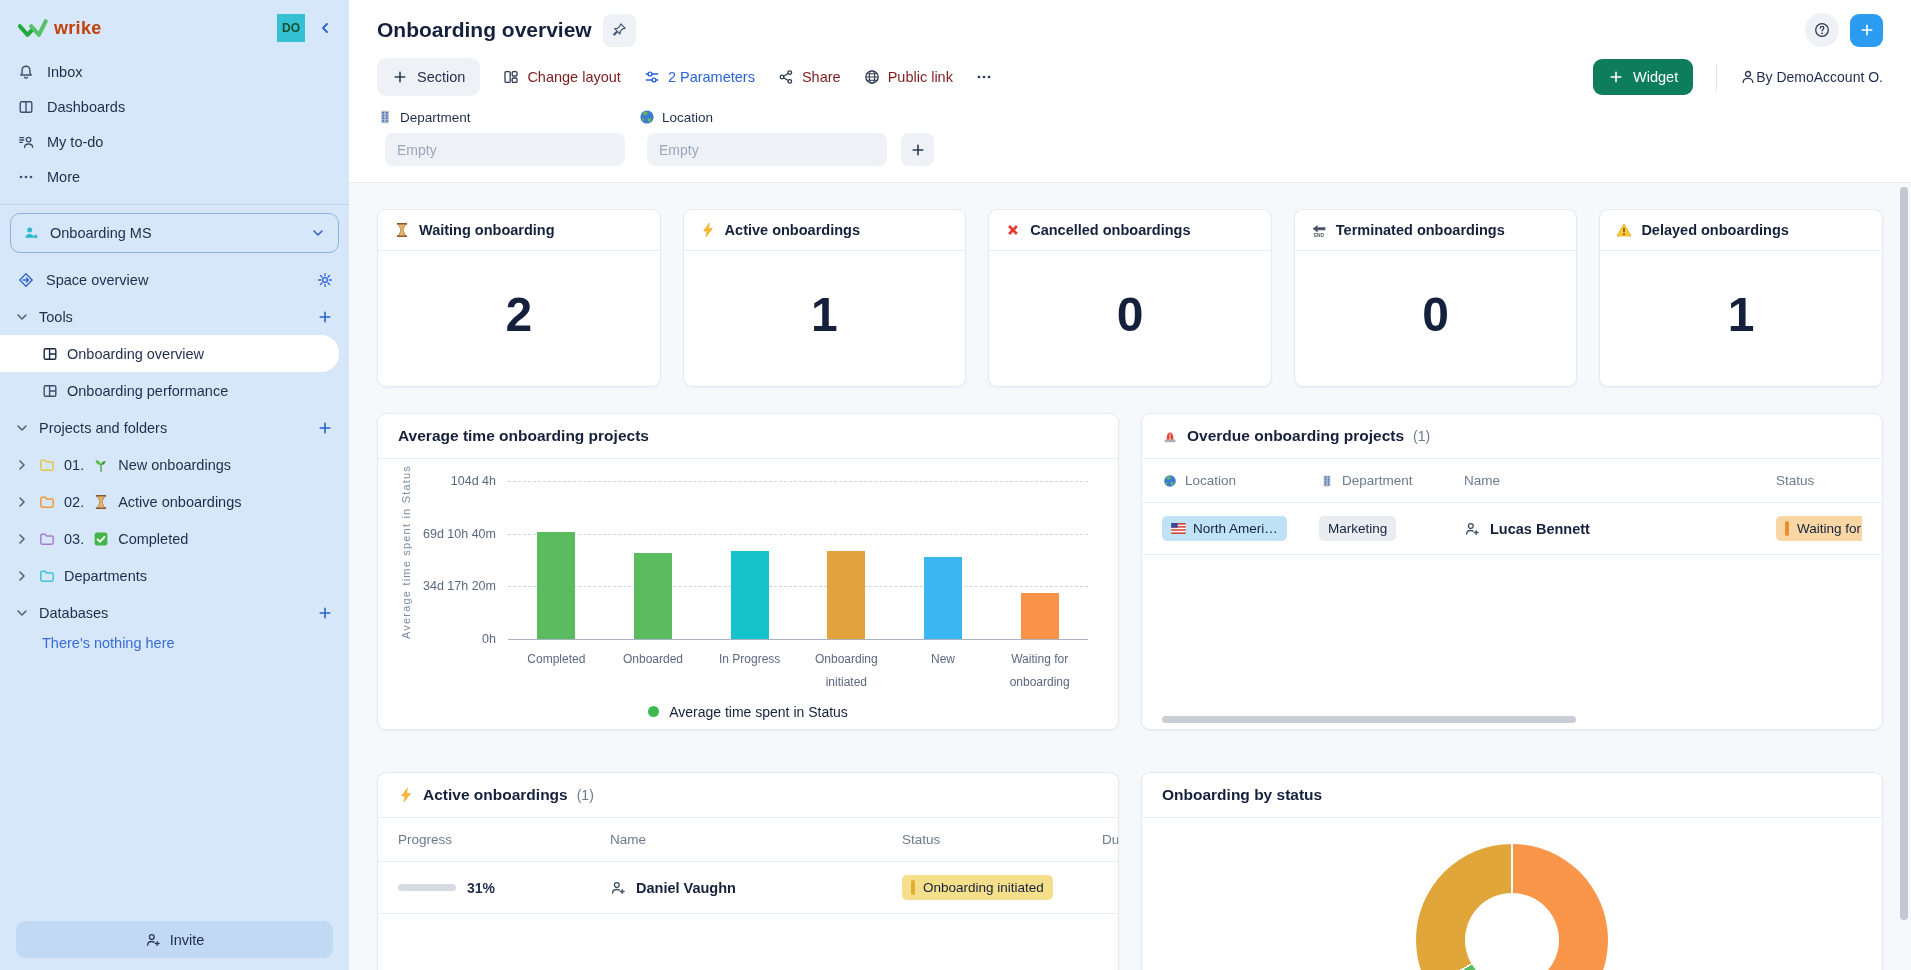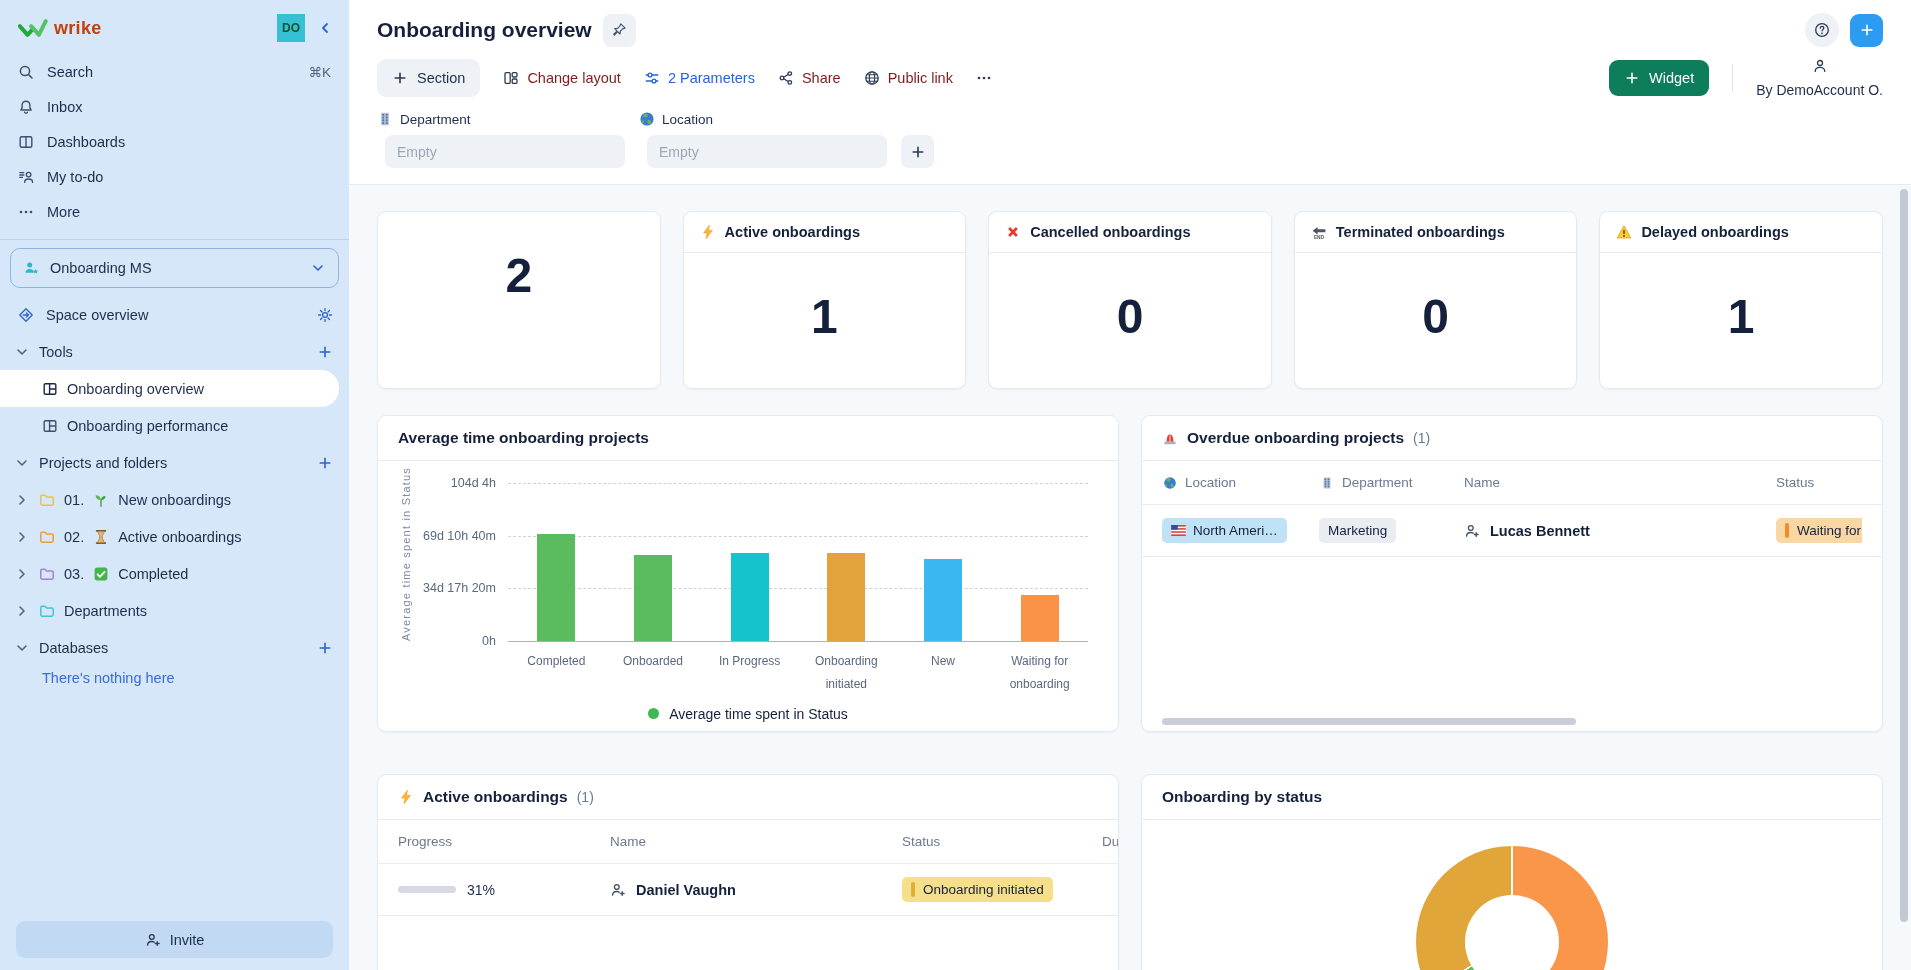--- a/index.html
+++ b/index.html
@@ -37,21 +37,21 @@
   .title-spacer{flex:1;}
   .help{width:34px;height:34px;background:#eef1f5;border:none;border-radius:50%;display:flex;align-items:center;justify-content:center;cursor:pointer;}
   .addblue{width:33px;height:33px;background:#2b9cf2;border:none;border-radius:9px;display:flex;align-items:center;justify-content:center;cursor:pointer;}
   .toolbar{display:flex;align-items:center;gap:23px;padding:7px 28px 9px;}
   .tb-item{display:flex;align-items:center;gap:8px;font-size:14.5px;color:#7f1d1d;cursor:pointer;white-space:nowrap;}
   .tb-item.blue{color:#2a63d9;}
   .section-btn{background:#eef1f6;border:none;border-radius:9px;padding:0 15px;height:38px;display:flex;align-items:center;gap:9px;font-size:14.5px;color:#1f2d4d;font-family:inherit;cursor:pointer;}
   .tb-spacer{flex:1;}
   .widget-btn{background:#0d7d5c;border:none;border-radius:9px;padding:0 15px;height:36px;display:flex;align-items:center;gap:9px;font-size:14.5px;color:#fff;font-family:inherit;cursor:pointer;}
   .tb-div{width:1px;height:28px;background:#dfe5ec;}
-  .author{display:flex;align-items:center;gap:8px;font-size:14px;color:#1f2d4d;flex-direction:column;}
+  .author{display:flex;align-items:center;font-size:14px;color:#1f2d4d;}
   .filters{display:flex;align-items:flex-end;gap:14px;padding:4px 28px 16px;border-bottom:1px solid #e6ebf2;}
   .filter{display:flex;flex-direction:column;gap:8px;}
   .flabel{display:flex;align-items:center;gap:7px;font-size:13.5px;color:#1f2d4d;}
   .finput{width:216px;height:33px;background:#eef1f6;border:none;border-radius:8px;padding:0 12px;font-size:14px;color:#1f2d4d;font-family:inherit;margin-left:8px;}
   .finput::placeholder{color:#9aa7ba;}
   .fplus{width:33px;height:33px;background:#eef1f6;border:none;border-radius:8px;display:flex;align-items:center;justify-content:center;cursor:pointer;}
   .content{flex:1;background:#f6f9fc;padding:26px 28px;position:relative;overflow:hidden;}
   .vscroll{position:absolute;right:3px;top:4px;width:8px;height:733px;border-radius:4px;background:#c3c9d2;cursor:pointer;}
   
   .kpis{display:flex;gap:22px;margin-bottom:26px;}
@@ -82,21 +82,21 @@
   .th{display:flex;align-items:center;gap:7px;white-space:nowrap;}
   .trow{display:grid;align-items:center;padding:0 20px;height:51px;border-bottom:1px solid #e8edf3;font-size:14px;color:#1f2d4d;cursor:pointer;}
   .ov-cols{grid-template-columns:157px 145px 312px 1fr;}
   .ac-cols{grid-template-columns:212px 292px 200px 1fr;}
   .chip{display:inline-flex;align-items:center;gap:7px;background:#e9edf2;border-radius:5px;padding:5px 9px;font-size:13.5px;white-space:nowrap;color:#15213c;max-width:100%;overflow:hidden;}
   .chip.loc{background:#bfe2f6;}
   .chip.status{gap:8px;}
   .sbar{width:4px;height:15px;border-radius:2px;flex:0 0 auto;}
   .cell{min-width:0;overflow:hidden;white-space:nowrap;}
   .name-cell{display:flex;align-items:center;gap:10px;font-weight:bold;font-size:14.5px;color:#15213c;}
-  .pwrap{display:flex;align-items:center;gap:11px;}
+  .pwrap{display:flex;align-items:center;gap:11px;font-weight:bold;}
   .ptrack{width:58px;height:7px;border-radius:4px;background:#d6dbe3;overflow:hidden;}
   .pfill{height:100%;background:#46586f;border-radius:4px;}
   .hscroll{position:absolute;left:20px;bottom:6px;width:56%;height:7px;border-radius:4px;background:#c9ced6;cursor:pointer;}
   
   .donut{width:192px;height:192px;border-radius:50%;margin:26px auto 0;position:relative;}
   .donut::after{content:"";position:absolute;inset:49px;background:#fff;border-radius:50%;}
 </style>
 </head>
 <body>
 
@@ -114,30 +114,20 @@
         <span class="logo-text">wrike</span>
       </span>
       <span class="badge">DO</span>
       <span class="collapse" id="collapse-ic">
           <svg width="16" height="16" viewBox="0 0 16 16" fill="none" xmlns="http://www.w3.org/2000/svg">
             <path d="M10 4L6 8l4 4" stroke="#2e62c9" stroke-width="1.8" stroke-linecap="round" stroke-linejoin="round"></path>
           </svg>
         </span>
     </div>
     <nav id="nav">
-        <div class="nav-item">
-          <span class="ic">
-            <svg width="16" height="16" viewBox="0 0 16 16" fill="none" xmlns="http://www.w3.org/2000/svg">
-              <circle cx="7" cy="7" r="4.6" stroke="#3c4f6e" stroke-width="1.5"></circle>
-              <path d="M10.6 10.6L14 14" stroke="#3c4f6e" stroke-width="1.5" stroke-linecap="round"></path>
-            </svg>
-          </span>
-          <span>Search</span>
-          <span class="sc">⌘K</span>
-        </div>
         <div class="nav-item">
           <span class="ic">
             <svg width="16" height="16" viewBox="0 0 16 16" fill="none" xmlns="http://www.w3.org/2000/svg">
               <path d="M8 2.2a3.9 3.9 0 0 0-3.9 3.9v2.7L2.8 11h10.4l-1.3-2.2V6.1A3.9 3.9 0 0 0 8 2.2z" stroke="#3c4f6e" stroke-width="1.4" stroke-linejoin="round"></path>
               <path d="M6.6 13.2a1.5 1.5 0 0 0 2.8 0" stroke="#3c4f6e" stroke-width="1.4" stroke-linecap="round"></path>
             </svg>
           </span>
           <span>Inbox</span>
         </div>
         <div class="nav-item">
@@ -499,20 +489,29 @@
             <svg width="16" height="16" viewBox="0 0 16 16" fill="none" xmlns="http://www.w3.org/2000/svg">
               <path d="M8 3.2v9.6M3.2 8h9.6" stroke="#2b3a52" stroke-width="1.6" stroke-linecap="round"></path>
             </svg>
           </span>
         </button>
       </div>
 
     <div class="content">
       <div class="kpis" id="kpis">
           <section class="kpi">
+            <div class="kpi-head">
+              <span class="ic">
+                <svg width="16" height="16" viewBox="0 0 16 16" fill="none" xmlns="http://www.w3.org/2000/svg">
+                  <path d="M3.6 1.9h8.8M3.6 14.1h8.8" stroke="#7c5226" stroke-width="1.6" stroke-linecap="round"></path>
+                  <path d="M4.8 2.2h6.4c0 2.7-2 3.6-2 5.8s2 3.1 2 5.8H4.8c0-2.7 2-3.6 2-5.8s-2-3.1-2-5.8z" fill="#e7b269" stroke="#a9743a" stroke-width=".7"></path>
+                </svg>
+              </span>
+              <span>Waiting onboarding</span>
+            </div>
             <div class="kpi-val">2</div>
           </section>
           <section class="kpi">
             <div class="kpi-head">
               <span class="ic">
                 <svg width="16" height="16" viewBox="0 0 16 16" fill="none" xmlns="http://www.w3.org/2000/svg">
                   <path d="M9.4 1.2L3.6 9h3.5L6 14.8 12.4 6.6H8.5z" fill="#fdb930" stroke="#e99c14" stroke-width=".6" stroke-linejoin="round"></path>
                 </svg>
               </span>
               <span>Active onboardings</span>

